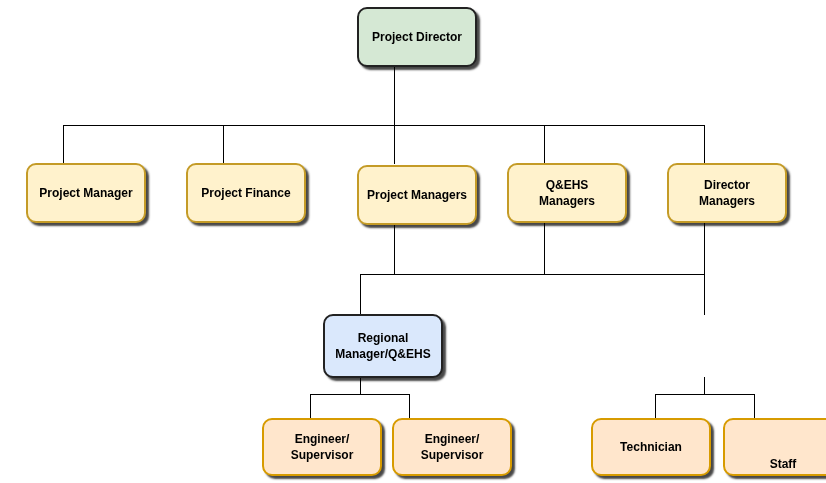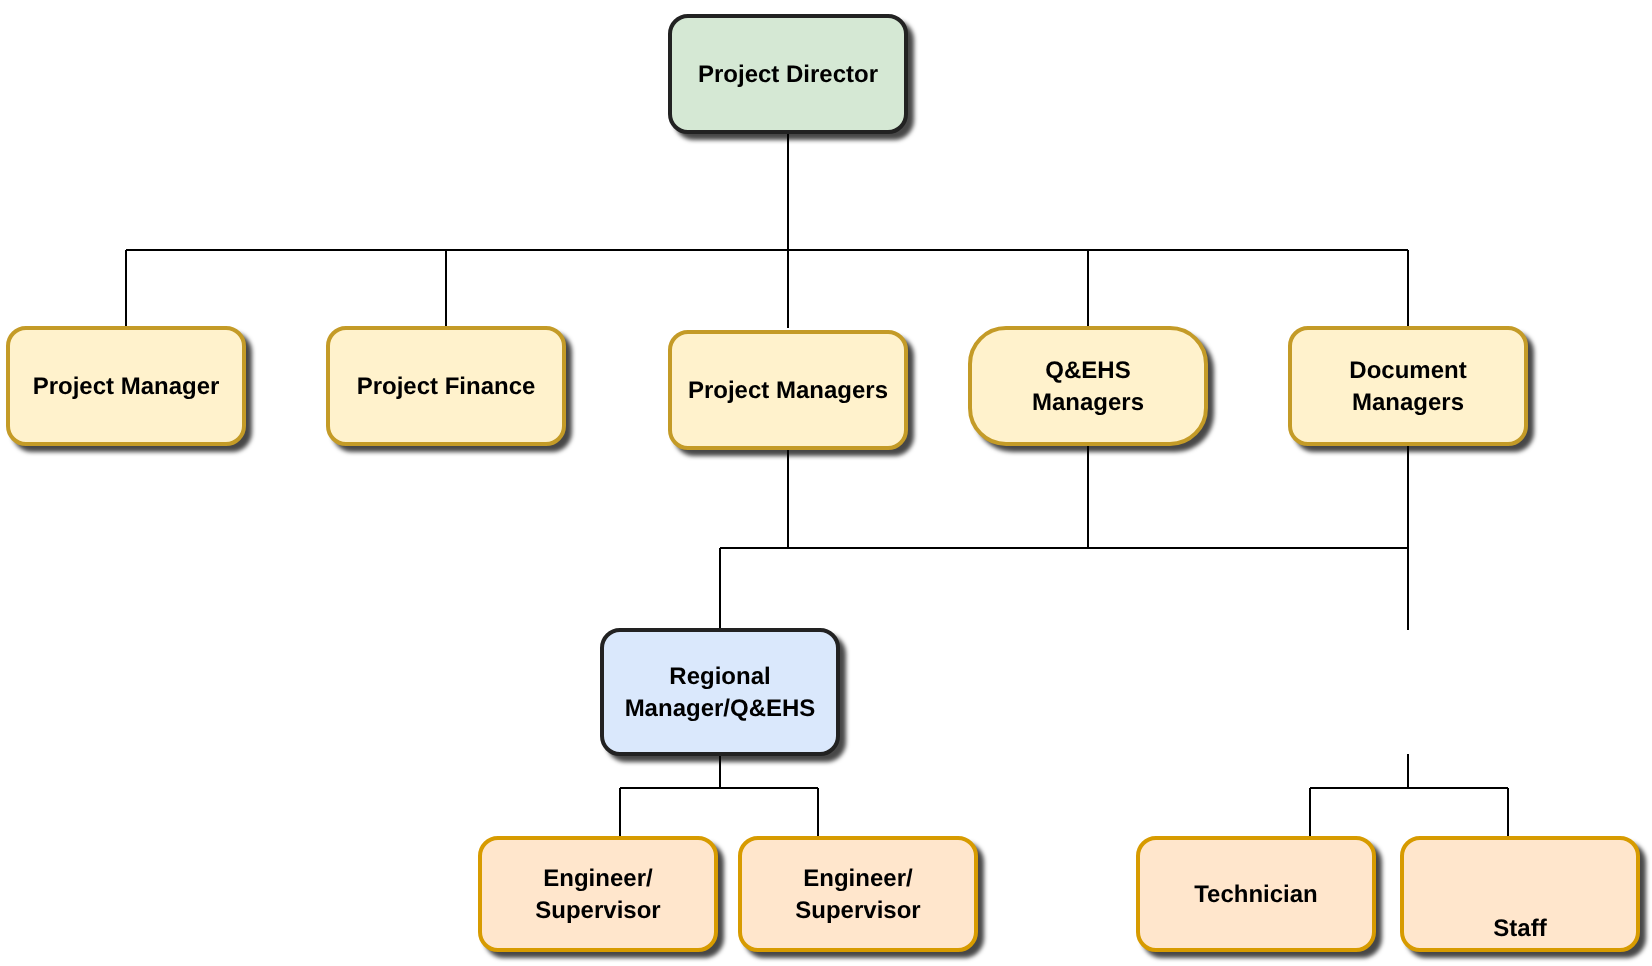--- a/index.html
+++ b/index.html
@@ -27,20 +27,21 @@
     text-align: center;
     border: 2px solid #222;
     border-radius: 10px;
     box-shadow: 3px 3px 2px rgba(0,0,0,0.72);
     font-size: 12px;
     font-weight: bold;
     color: #000000;
     white-space: pre-line;
     line-height: 1.35;
     padding: 2px;
+    margin-left: 23px;
   }
   .role-director { background: #d5e8d4; border-color: #222222; }
   .role-manager  { background: #fff2cc; border-color: #c49b27; }
   .role-lead     { background: #dae8fc; border-color: #222222; height: 64px; }
   .role-worker   { background: #ffe6cc; border-color: #d79b00; height: 58px; }
 </style>
 </head>
 <body>
 
 <div class="canvas">
@@ -61,27 +62,27 @@
   </div>
 
   <div class="node role-manager" style="left:163px; top:163px;">
     <span>Project Finance</span>
   </div>
 
   <div class="node role-manager" style="left:334px; top:165px;">
     <span>Project Managers</span>
   </div>
 
-  <div class="node role-manager" style="left:484px; top:163px;border-radius:19px;">
+  <div class="node role-manager" style="left:484px; top:163px;">
     <span>Q&amp;EHS
 Managers</span>
   </div>
 
   <div class="node role-manager" style="left:644px; top:163px;">
-    <span>Document
+    <span>Director
 Managers</span>
   </div>
 
   <div class="node role-lead" style="left:300px; top:314px;">
     <span>Regional
 Manager/Q&amp;EHS</span>
   </div>
 
 
   <div class="node role-worker" style="left:239px; top:418px;">

